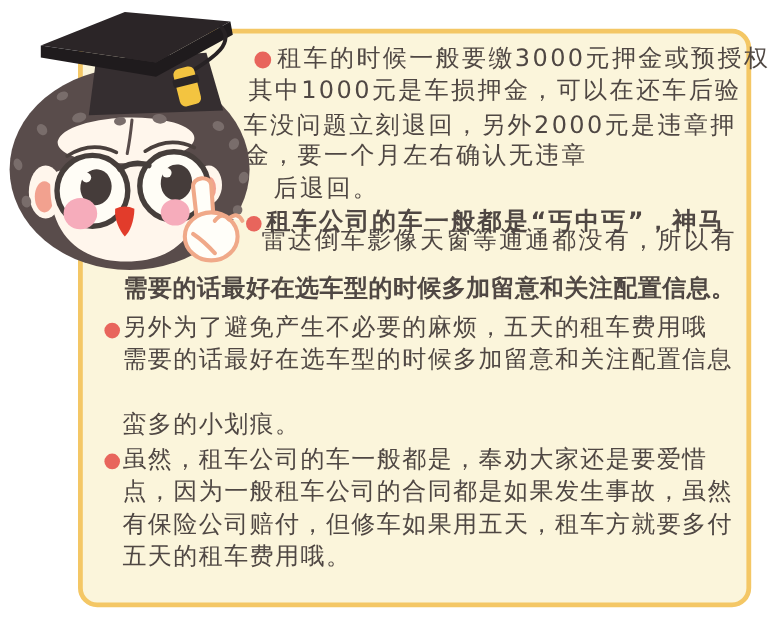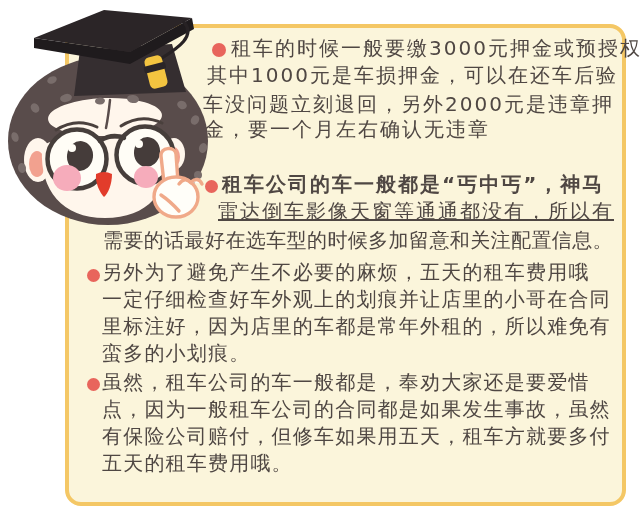--- a/index.html
+++ b/index.html
@@ -32,30 +32,30 @@
 
 <div class="stage">
 
   <div class="card"></div>
 
   <div class="dot big" style="left:212px; top:43px;"></div>
   <div class="line" style="left:231px; top:35px;">租车的时候一般要缴3000元押金或预授权，</div>
   <div class="line" style="left:207px; top:62px;">其中1000元是车损押金，可以在还车后验</div>
   <div class="line" style="left:203px; top:91px;">车没问题立刻退回，另外2000元是违章押</div>
   <div class="line" style="left:204px; top:116px;">金，要一个月左右确认无违章</div>
+  <div class="line" style="left:228px; top:143px;">后退回。</div>
 
   <div class="dot" style="left:205px; top:180px;"></div>
   <div class="line" style="left:222px; top:171px;font-weight:bold;">租车公司的车一般都是“丐中丐”，神马</div>
-  <div class="line" style="left:218px; top:198px;text-decoration:underline;">雷达倒车影像天窗等通通都没有，所以有</div>
-  <div class="line ls0" style="left:103px; top:227px;">需要的话最好在选车型的时候多加留意和关注配置信息。</div>
+  <div class="line" style="left:218px; top:187px;">雷达倒车影像天窗等通通都没有，所以有</div>
+  <div class="line ls0" style="left:103px; top:227px;font-weight:bold;">需要的话最好在选车型的时候多加留意和关注配置信息。</div>
 
   <div class="dot" style="left:87px; top:269px;"></div>
   <div class="line ls1" style="left:102px; top:259px;">另外为了避免产生不必要的麻烦，五天的租车费用哦</div>
-  <div class="line ls1" style="left:102px; top:286px;">一定仔细检查好车外观上的划痕并让店里的小哥在合同</div>
-  <div class="line ls1" style="left:102px; top:313px;">里标注好，因为店里的车都是常年外租的，所以难免有</div>
+  <div class="line ls1" style="left:102px; top:286px;">需要的话最好在选车型的时候多加留意和关注配置信息</div>
   <div class="line ls1" style="left:102px; top:340px;">蛮多的小划痕。</div>
 
   <div class="dot" style="left:87px; top:378px;"></div>
   <div class="line ls1" style="left:102px; top:369px;">虽然，租车公司的车一般都是，奉劝大家还是要爱惜</div>
   <div class="line ls1" style="left:102px; top:396px;">点，因为一般租车公司的合同都是如果发生事故，虽然</div>
   <div class="line ls1" style="left:102px; top:450px;">五天的租车费用哦。</div>
   <div class="line ls1" style="left:102px; top:423px;">有保险公司赔付，但修车如果用五天，租车方就要多付</div>
 
   <svg class="mascot" viewBox="0 0 240 258" aria-hidden="true">
 

